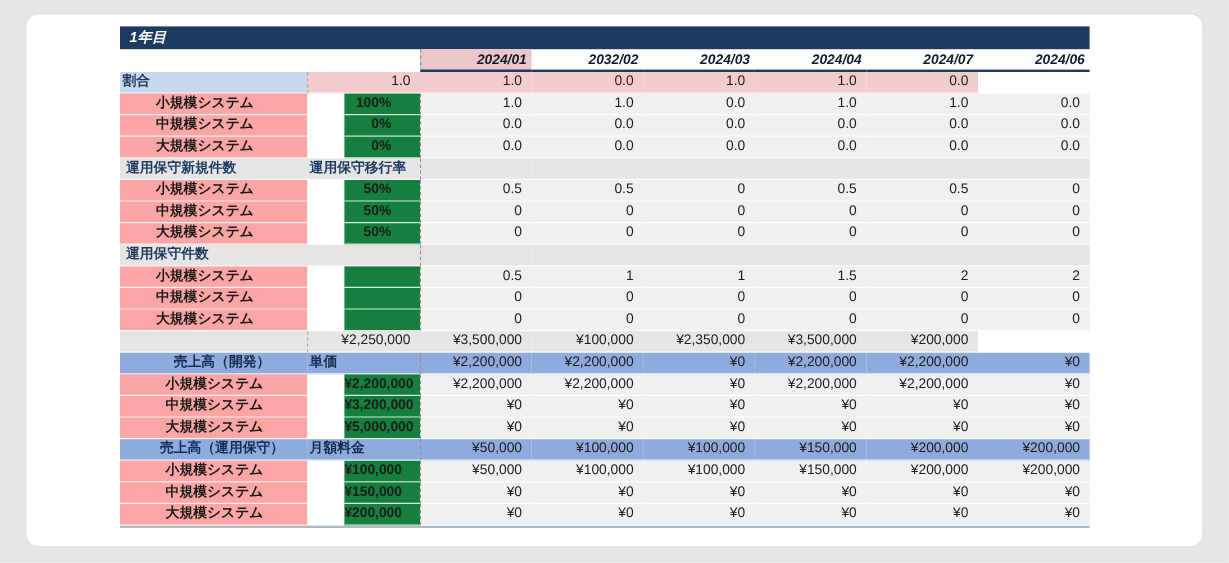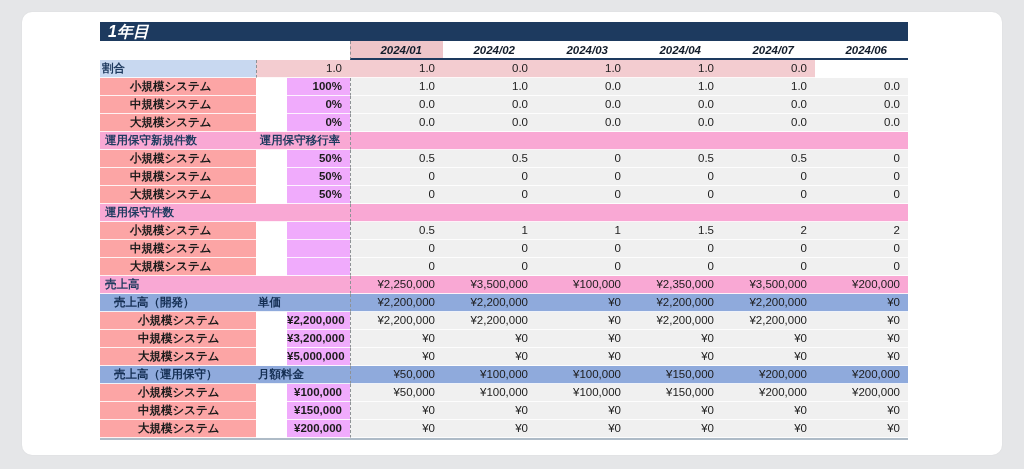--- a/index.html
+++ b/index.html
@@ -11,79 +11,79 @@
   }
   .card{
     position:absolute;left:22px;top:12px;
     width:980px;height:443px;
     background:#ffffff;border-radius:10px;
     box-shadow:0 0 2px rgba(0,0,0,0.06);
   }
   .table-wrap{position:absolute;left:78px;top:10px;width:808px;}
   .title-bar{
     height:19px;background:#1d3a5f;color:#ffffff;
-    font-weight:700;font-style:italic;font-size:16px;line-height:19px;
+    font-weight:700;font-style:italic;font-size:12px;line-height:19px;
     padding-left:8px;box-sizing:border-box;
   }
   .grid{border-bottom:2px solid #aebbc7;}
   .row{display:grid;grid-template-columns:156px 94px repeat(6,93px);height:18px;}
   .row.header{height:19px;}
   .cell{
     box-sizing:border-box;font-size:11.5px;line-height:17px;
     overflow:hidden;white-space:nowrap;
     border-bottom:1px solid rgba(255,255,255,0.85);
     color:#1b1b1b;
   }
   .row.header .cell{border-bottom:none;line-height:18px;}
   .row.header .mh{
-    text-align:right;padding-right:21px;
+    text-align:right;padding-right:4px;
     font-weight:700;font-style:italic;color:#121c2a;
     border-bottom:2px solid #1d3a5f;
   }
   .row.header .mh.pink{background:#eec5c9;}
   .dc{text-align:right;padding-right:8px;}
   .dc.first{border-left:1px dashed #8e9296;}
   .row.header .mh.first{border-left:1px dashed #8e9296;}
-  .c2{text-align:right;padding-right:8px;font-weight:700;}
-  
-  .row.section .cell{background:#f9a8d4;}
+  .c2{text-align:right;padding-right:24px;font-weight:700;}
+  
+  .row.section .cell{background:#e5e5e5;}
   .row.section .c1,.row.section .c2{font-weight:700;color:#1e3a5f;}
   .row.section .c2{text-align:center;padding-left:2px;}
   
   .row.section-pink .c1,.row.section-pink .c2{background:#c8d8f0;font-weight:700;color:#1e3a5f;}
   .row.section-pink .c2{text-align:left;padding-left:2px;}
   .row.section-pink .dc{background:#f3ccd0;}
   
   .row.subsection .cell{background:#8faadc;}
   .row.subsection .c1,.row.subsection .c2{font-weight:700;color:#142e52;}
   .row.subsection .c2{text-align:left;padding-left:2px;}
   
   .row.leaf .c1,.row.leaf2 .c1{background:#fca5a5;font-weight:700;}
-  .row.leaf .c2,.row.leaf2 .c2{background:#f0abfc;margin-left:31px;}
+  .row.leaf .c2,.row.leaf2 .c2{background:#15803d;margin-left:31px;}
   .row.leaf .dc,.row.leaf2 .dc{background:#f0f0f0;}
   
   .row.section .c1,.row.section-pink .c1{padding-left:5px;}
-  .row.subsection .c1{padding-left:14px;}
+  .row.subsection .c1{padding-left:14px;text-align:center;}
   .row.leaf .c1{padding-left:30px;}
   .row.leaf2 .c1{padding-left:38px;}
 </style>
 </head>
 <body>
 
 <div class="card">
   <div class="table-wrap">
     <div class="title-bar">
       <span>1年目</span>
     </div>
     <div class="grid" id="grid">
         <div class="row header">
           <div class="cell "></div>
           <div class="cell "></div>
           <div class="cell mh pink first">2024/01</div>
-          <div class="cell mh">2024/02</div>
+          <div class="cell mh">2032/02</div>
           <div class="cell mh">2024/03</div>
           <div class="cell mh">2024/04</div>
           <div class="cell mh">2024/07</div>
           <div class="cell mh">2024/06</div>
         </div>
         <div class="row section-pink">
           <div class="cell c2">割合</div>
           <div class="cell dc first">1.0</div>
           <div class="cell dc">1.0</div>
           <div class="cell dc">0.0</div>
@@ -195,21 +195,20 @@
           <div class="cell c1">大規模システム</div>
           <div class="cell c2"></div>
           <div class="cell dc first">0</div>
           <div class="cell dc">0</div>
           <div class="cell dc">0</div>
           <div class="cell dc">0</div>
           <div class="cell dc">0</div>
           <div class="cell dc">0</div>
         </div>
         <div class="row section">
-          <div class="cell c1">売上高</div>
           <div class="cell c2"></div>
           <div class="cell dc first">¥2,250,000</div>
           <div class="cell dc">¥3,500,000</div>
           <div class="cell dc">¥100,000</div>
           <div class="cell dc">¥2,350,000</div>
           <div class="cell dc">¥3,500,000</div>
           <div class="cell dc">¥200,000</div>
         </div>
         <div class="row subsection">
           <div class="cell c1">売上高（開発）</div>

